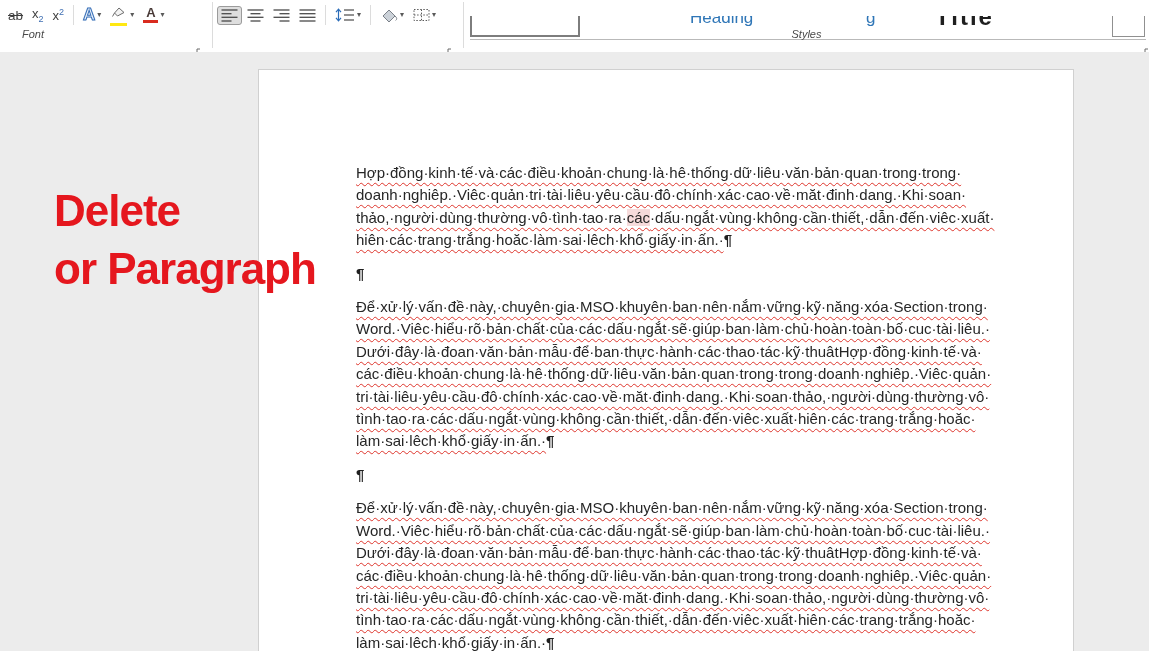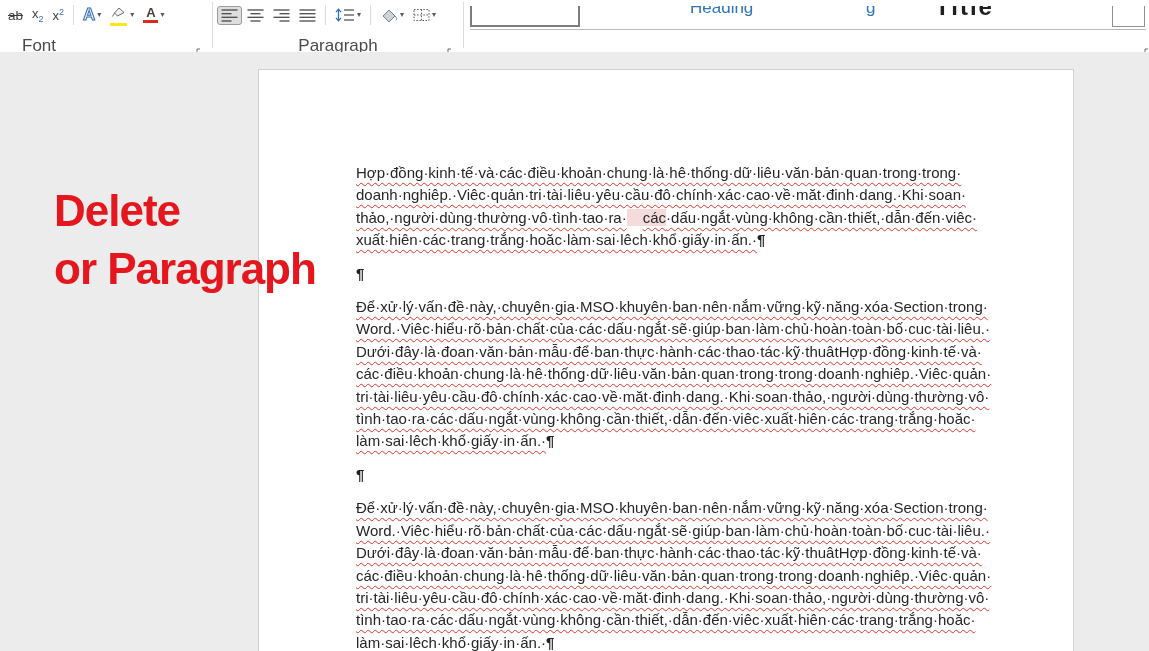--- a/index.html
+++ b/index.html
@@ -18,58 +18,58 @@
   .group{position:absolute;top:0;bottom:0;}
   .group-font{left:0;width:212px;}
   .group-para{left:213px;width:250px;}
   .group-styles{left:464px;right:0;}
   .vsep{position:absolute;top:2px;height:46px;width:1px;background:#dcdcdc;}
   .icons{display:flex;align-items:center;height:26px;padding:2px 2px 0 4px;gap:1px;}
   .btn{display:flex;align-items:center;padding:2px 3px;border:1px solid transparent;border-radius:3px;color:#3f3f3f;}
   .btn.selected{background:#dedede;border:1px solid #9b9b9b;}
   .msep{width:1px;height:20px;background:#dcdcdc;margin:0 4px;flex:0 0 1px;}
   .dd{font-size:8px;color:#5a5a5a;margin-left:2px;line-height:1;}
-  .glabel{position:absolute;bottom:4px;left:0;right:0;text-align:center;font-size:17px;color:#4a4a4a;}
+  .glabel{position:absolute;bottom:20px;left:0;right:0;text-align:center;font-size:11px;color:#4a4a4a;font-style:italic;}
   .glabel-font{left:22px;right:auto;text-align:left;}
   .launcher{position:absolute;bottom:3px;right:4px;width:12px;height:12px;}
   .launcher-styles{right:-7px;}
 
   .ico-strike{font-size:13.5px;text-decoration:line-through;color:#3f3f3f;}
   .ico-sub,.ico-sup{font-size:13px;color:#3f3f3f;}
   .ico-sub sub,.ico-sup sup{font-size:9px;color:#3f6fb3;}
   .ico-fx{font-size:17px;font-weight:700;color:#eaf2fb;-webkit-text-stroke:1px #3b71b8;text-shadow:0 0 1px #3b71b8;}
   .ico-fontcolor{display:inline-block;text-align:center;}
   .ico-fontcolor .a{display:block;font-size:13px;font-weight:700;color:#4a3b38;line-height:12px;}
   .ico-fontcolor .bar{display:block;width:15px;height:3.5px;background:#d92b1f;margin:1px auto 0;}
   .ico-hl{display:inline-block;}
   .ico-hl .bar{display:block;width:17px;height:3.5px;background:#ffe812;margin-top:1px;}
 
   
-  .gallery{position:absolute;left:6px;top:6px;width:676px;height:23px;background:#fff;
+  .gallery{position:absolute;left:6px;top:16px;width:676px;height:23px;background:#fff;
     border-bottom:1px solid #b9b9b9;overflow:hidden;}
   .sel-box{position:absolute;left:0;top:-10px;width:110px;height:31px;background:#fff;
     border:2px solid #7d7d7d;box-sizing:border-box;}
   .frag{position:absolute;white-space:nowrap;}
   .frag-heading{left:220px;top:-8px;font-size:17px;color:#2f76b7;}
   .frag-g{left:396px;top:-8px;font-size:17px;color:#2f76b7;}
   .frag-title{left:465px;top:-13px;font-size:24px;font-weight:700;color:#1f1f1f;letter-spacing:2px;}
   .end-box{position:absolute;left:642px;top:-9px;width:33px;height:30px;border:1px solid #909090;background:#fff;box-sizing:border-box;}
 
   
   .canvas{position:absolute;left:0;top:52px;width:1149px;height:599px;background:#ececec;overflow:hidden;}
   .page{position:absolute;left:258px;top:17px;width:816px;height:660px;background:#ffffff;
     border:1px solid #d0d0d0;box-sizing:border-box;z-index:1;}
   .doc{position:absolute;left:97px;top:92px;width:640px;font-size:15px;line-height:22.4px;color:#262626;}
   .doc p{margin:0 0 11px 0;}
   .spell{
     text-decoration-line:underline;text-decoration-style:wavy;
     text-decoration-color:#de352c;text-decoration-thickness:1px;
     text-underline-offset:4px;text-decoration-skip-ink:none;
   }
-  .hl{background:#f6dbdb;padding-left:16px;}
+  .hl{background:#f6dbdb;}
   .pilcrow{font-weight:700;color:#1f1f1f;}
   .empty-para{margin:0 0 11px 0;}
 
   .annotation{
     position:absolute;left:54px;top:130px;z-index:3;
     font-size:44px;line-height:58px;font-weight:700;letter-spacing:-1px;
     color:#e5171e;white-space:nowrap;
   }
 </style>
 </head>
@@ -195,40 +195,40 @@
           <svg width="17" height="14" viewBox="0 0 17 14">
               <g stroke="#5a5a5a" stroke-width="1" stroke-dasharray="1.5 1.6" fill="none">
                 <rect x="1" y="1.5" width="15" height="11"></rect>
                 <line x1="8.5" y1="1.5" x2="8.5" y2="12.5"></line>
                 <line x1="1" y1="7" x2="16" y2="7"></line>
               </g>
             </svg>
           <span class="dd">▾</span>
         </span>
       </div>
-      <span class="glabel">Paragraph</span>
       <span class="launcher">
         <svg width="11" height="11" viewBox="0 0 11 11">
             <path d="M1 4 V1 H4" stroke="#6a6a6a" fill="none"></path>
             <path d="M4 4 L8.5 8.5" stroke="#6a6a6a"></path>
             <path d="M8.5 4.5 V8.5 H4.5" stroke="#6a6a6a" fill="none"></path>
           </svg>
       </span>
     </div>
 
     <div class="vsep" style="left:463px;"></div>
 
     <div class="group group-styles">
       <div class="gallery">
         <div class="sel-box"></div>
         <span class="frag frag-heading">Heading</span>
         <span class="frag frag-g">g</span>
         <span class="frag frag-title">Title</span>
         <div class="end-box"></div>
       </div>
+      <span class="glabel">Styles</span>
       <span class="launcher launcher-styles">
         <svg width="11" height="11" viewBox="0 0 11 11">
             <path d="M1 4 V1 H4" stroke="#6a6a6a" fill="none"></path>
             <path d="M4 4 L8.5 8.5" stroke="#6a6a6a"></path>
             <path d="M8.5 4.5 V8.5 H4.5" stroke="#6a6a6a" fill="none"></path>
           </svg>
       </span>
     </div>
   </div>
 

